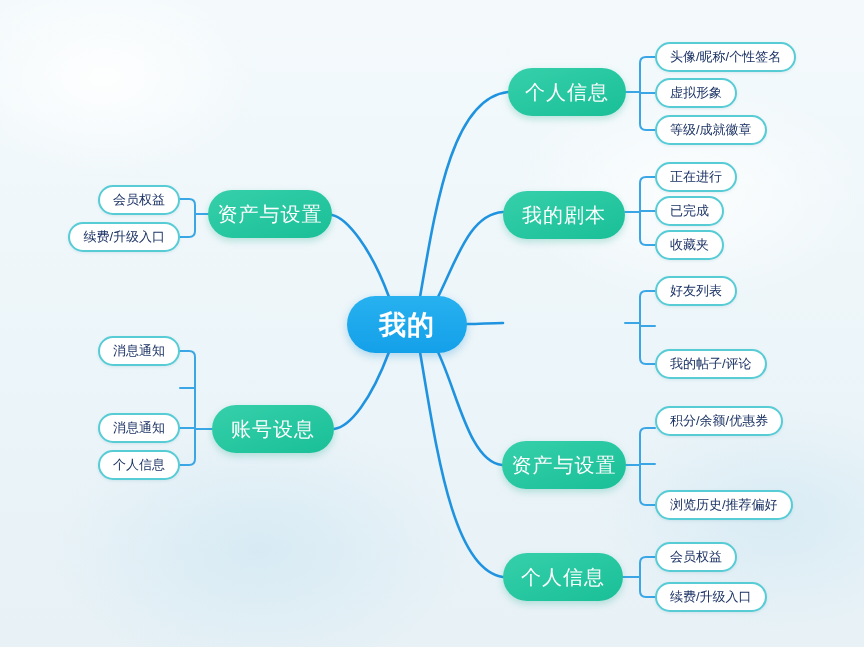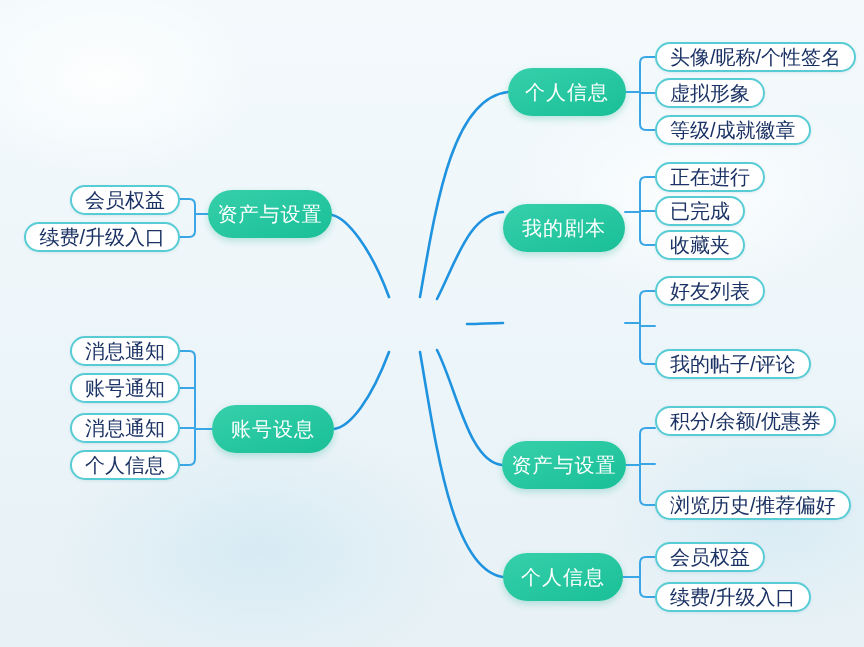--- a/index.html
+++ b/index.html
@@ -40,21 +40,21 @@
     color:#ffffff;font-size:20px;font-weight:normal;
     box-shadow:0 3px 7px rgba(30,170,140,.28);
     letter-spacing:1px;
   }
   .leaf{
     height:30px;
     padding:0 13px;
     background:#ffffff;
     border:2px solid #57ccd5;
     border-radius:17px;
-    color:#1b3264;font-size:20px;font-weight:500;
+    color:#1b3264;font-size:13px;font-weight:500;
     box-shadow:0 1px 3px rgba(40,120,160,.12);
   }
   .leaf.lf{  }
 </style>
 </head>
 <body>
 
 <div class="canvas">
 
   <svg class="links" viewBox="0 0 864 647">
@@ -71,23 +71,24 @@
       <path d="M626 92 L640 92 M655 57 L646 57 Q640 57 640 63 L640 124 Q640 130 646 130 L655 130 M640 93 L655 93"></path>
       <path d="M625 212 L640 212 M655 177 L646 177 Q640 177 640 183 L640 239 Q640 245 646 245 L655 245 M640 211 L655 211"></path>
       <path d="M625 323 L640 323 M655 291 L646 291 Q640 291 640 297 L640 358 Q640 364 646 364 L655 364 M640 326 L655 326"></path>
       <path d="M626 465 L640 465 M655 428 L646 428 Q640 428 640 434 L640 499 Q640 505 646 505 L655 505 M640 464 L655 464"></path>
       <path d="M623 577 L640 577 M655 557 L646 557 Q640 557 640 563 L640 591 Q640 597 646 597 L655 597"></path>
       <path d="M208 214 L195 214 M180 199 L189 199 Q195 199 195 205 L195 231 Q195 237 189 237 L180 237"></path>
       <path d="M212 429 L195 429 M180 351 L189 351 Q195 351 195 357 L195 459 Q195 465 189 465 L180 465 M195 388 L180 388 M195 428 L180 428"></path>
     </g>
   </svg>
 
+  <div class="node center" style="left:347px;top:296px">我的</div>
 
   <div class="node branch" style="left:508px;top:68px;width:118px">个人信息</div>
-  <div class="node branch" style="left:503px;top:204px;width:122px">我的剧本</div>
+  <div class="node branch" style="left:503px;top:191px;width:122px">我的剧本</div>
   <div class="node branch" style="left:502px;top:441px;width:124px">资产与设置</div>
   <div class="node branch" style="left:503px;top:553px;width:120px">个人信息</div>
 
   <div class="node leaf" style="left:655px;top:42px">头像/昵称/个性签名</div>
   <div class="node leaf" style="left:655px;top:78px">虚拟形象</div>
   <div class="node leaf" style="left:655px;top:115px">等级/成就徽章</div>
 
   <div class="node leaf" style="left:655px;top:162px">正在进行</div>
   <div class="node leaf" style="left:655px;top:196px">已完成</div>
   <div class="node leaf" style="left:655px;top:230px">收藏夹</div>
@@ -101,17 +102,16 @@
   <div class="node leaf" style="left:655px;top:542px">会员权益</div>
   <div class="node leaf" style="left:655px;top:582px">续费/升级入口</div>
 
   <div class="node branch" style="left:208px;top:190px;width:124px">资产与设置</div>
   <div class="node branch" style="left:212px;top:405px;width:122px">账号设息</div>
 
   <div class="node leaf lf" style="right:684px;top:185px">会员权益</div>
   <div class="node leaf lf" style="right:684px;top:222px">续费/升级入口</div>
 
   <div class="node leaf lf" style="right:684px;top:336px">消息通知</div>
-  <div class="node leaf lf" style="right:684px;top:373px">账号通知</div>
   <div class="node leaf lf" style="right:684px;top:413px">消息通知</div>
   <div class="node leaf lf" style="right:684px;top:450px">个人信息</div>
 
 </div>
 
 </body></html>

